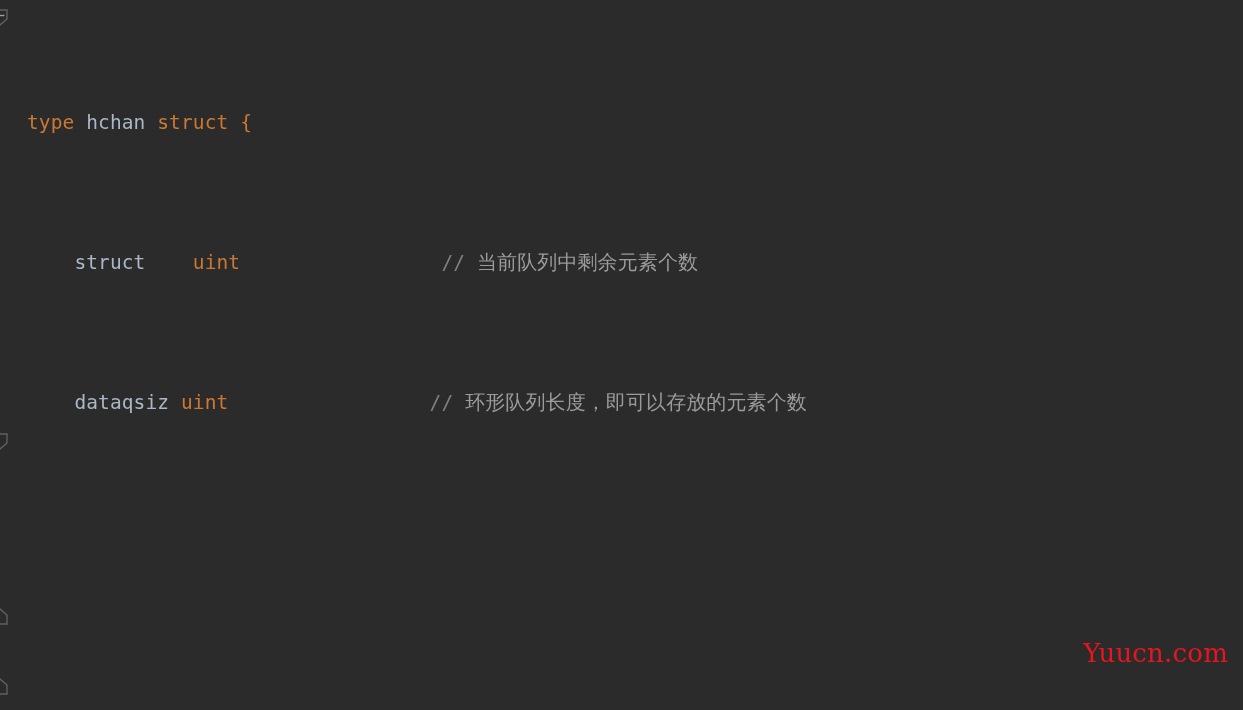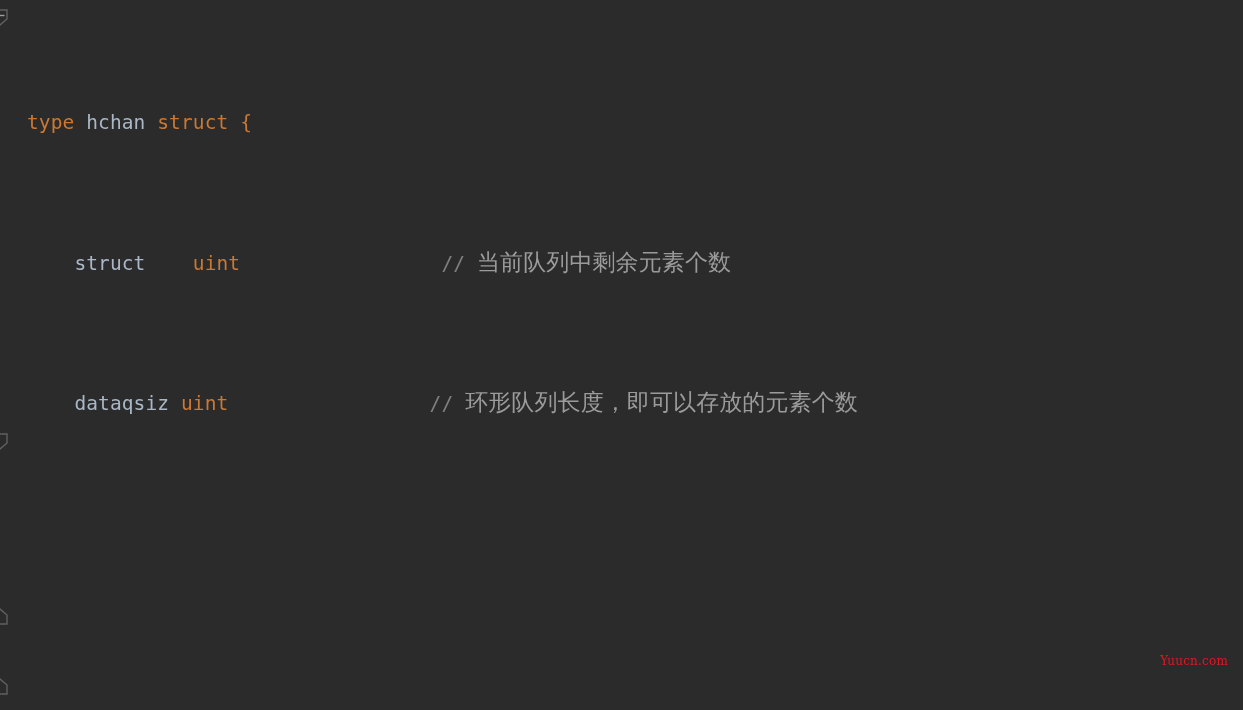--- a/index.html
+++ b/index.html
@@ -60,32 +60,32 @@
 
   
   .kw       { color: #cc7832; }        
   .brace    { color: #cc7832; }
   .ident    { color: #a9b7c6; }        
   .type     { color: #cc7832; text-align: right; }        
   .pkg      { color: #b5b86a; }        
   .dot      { color: #a9b7c6; }
   .classref { color: #62b3b2; }        
   .cmt      { color: #808080; }        
-  .cjk      { font-family: Liberation Serif, serif;
-              font-size: 23px; }
+  .cjk      { font-family: Liberation Mono, monospace;
+              font-size: 20px; }
   .cmt .cjk { color: #9b9b9b; }
 
   
   .watermark {
     position: absolute;
     right: 15px;
     bottom: 42px;
     color: #e8151f;
     font-family: "DejaVu Serif", "Liberation Serif", serif;
-    font-size: 12px;
+    font-size: 26px;
     letter-spacing: 0.2px;
     user-select: none;
   }
 </style>
 </head>
 <body>
 
 <div class="editor">
 
   <div class="gutter">

